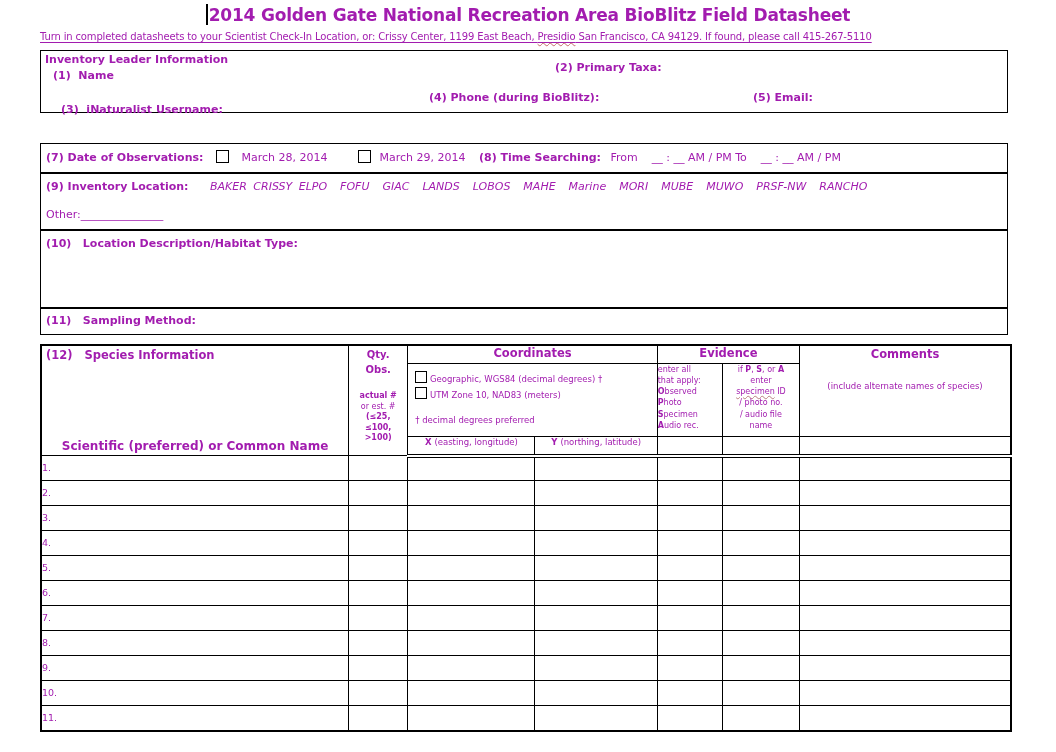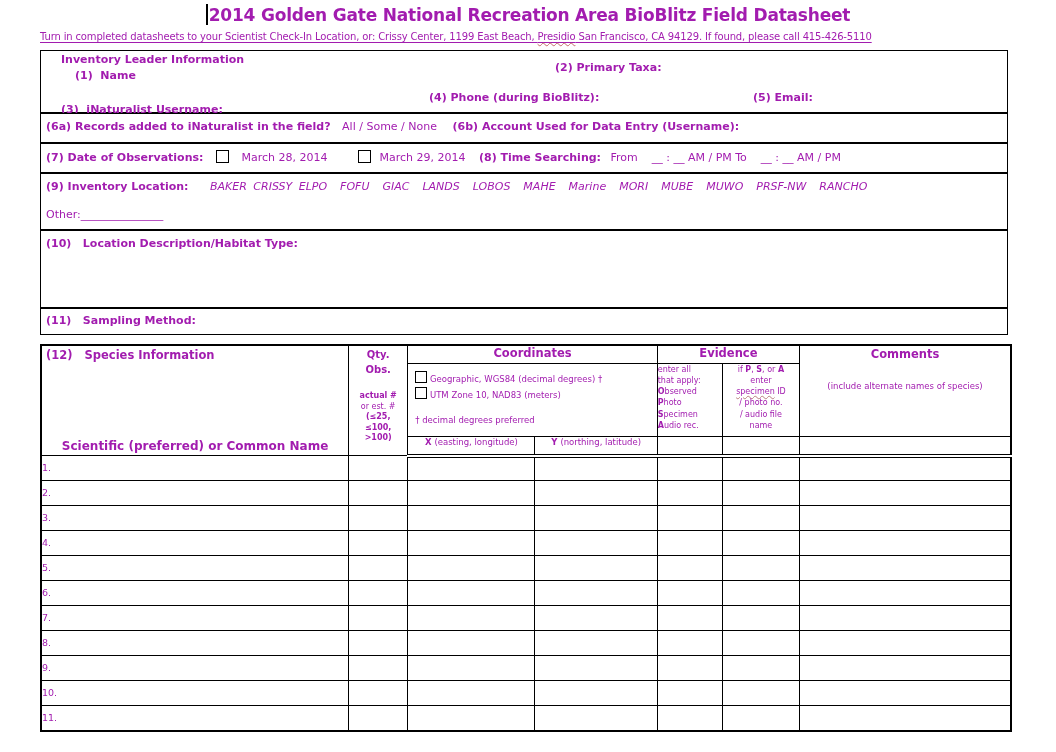--- a/index.html
+++ b/index.html
@@ -81,39 +81,32 @@
 </head>
 <body>
 
 <div class="page">
 
   <div class="title-row">
     <span class="caret"></span><span class="doc-title">2014 Golden Gate National Recreation Area BioBlitz Field Datasheet</span>
   </div>
 
   <div class="subtitle">
-    <span class="u"><span>Turn in completed datasheets to your Scientist Check-In Location, or: Crissy Center, 1199 East Beach, </span><span class="sp-err">Presidio</span><span> San Francisco, CA 94129. If found, please call 415-426-5110</span></span>
+    <span class="u"><span>Turn in completed datasheets to your Scientist Check-In Location, or: Crissy Center, 1199 East Beach, </span><span class="sp-err">Presidio</span><span> San Francisco, CA 94129. If found, please call 415-267-5110</span></span>
   </div>
 
   <div class="box" style="top:50px;height:63px;">
-    <div class="abs lbl fs12" style="left:20px;top:2px;">Inventory Leader Information</div>
+    <div class="abs lbl fs12" style="left:4px;top:2px;">Inventory Leader Information</div>
     <div class="abs lbl" style="left:514px;top:10px;">(2) Primary Taxa:</div>
-    <div class="abs lbl pre" style="left:34px;top:18px;text-align:center;">(1)  Name</div>
+    <div class="abs lbl pre" style="left:12px;top:18px;text-align:center;">(1)  Name</div>
     <div class="abs lbl pre" style="left:20px;top:52px;">(3)  iNaturalist Username:</div>
     <div class="abs lbl" style="left:388px;top:40px;">(4) Phone (during BioBlitz):</div>
     <div class="abs lbl" style="left:712px;top:40px;">(5) Email:</div>
   </div>
 
-  <div class="box" style="top:113px;height:30px;">
-    <div class="inline-row">
-      <span class="b">(6a) Records added to iNaturalist in the field?</span>
-      <span style="margin-left:8px;">All / Some / None</span>
-      <span class="b" style="margin-left:12px;">(6b) Account Used for Data Entry (Username):</span>
-    </div>
-  </div>
 
   <div class="box" style="top:143px;height:30px;">
     <div class="inline-row">
       <span class="b">(7) Date of Observations:</span>
       <span class="cb big" style="margin-left:9px;"></span>
       <span style="margin-left:9px;">March 28, 2014</span>
       <span class="cb big" style="margin-left:27px;"></span>
       <span style="margin-left:5px;">March 29, 2014</span>
       <span class="b" style="margin-left:10px;">(8) Time Searching:</span>
       <span class="pre" style="margin-left:6px;">From    __ : __ AM / PM To    __ : __ AM / PM</span>

